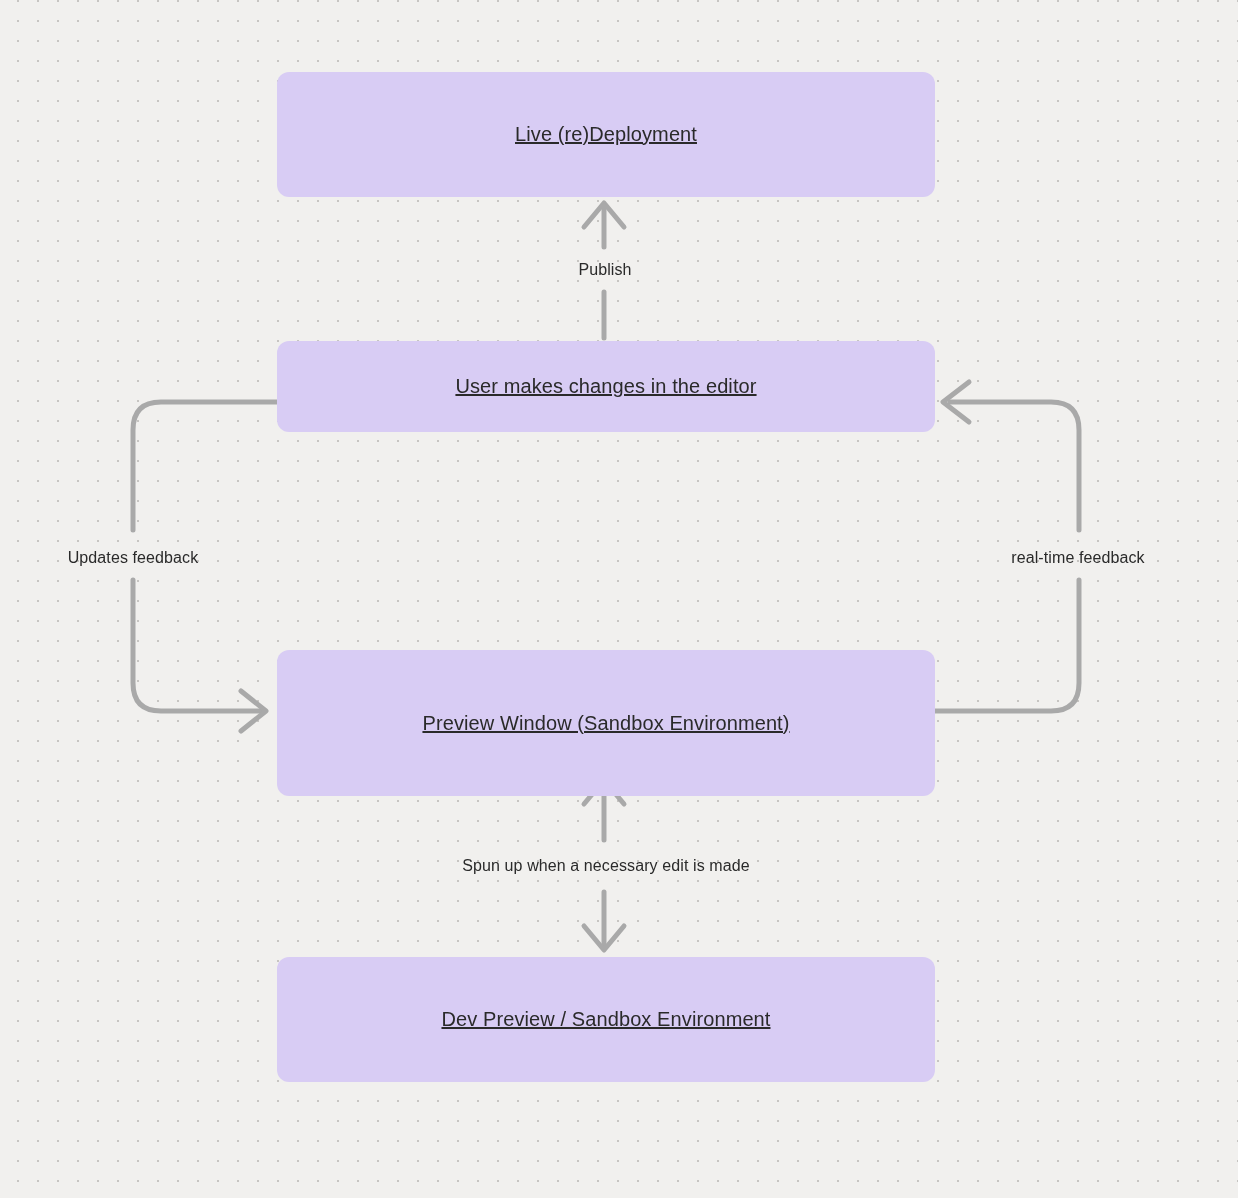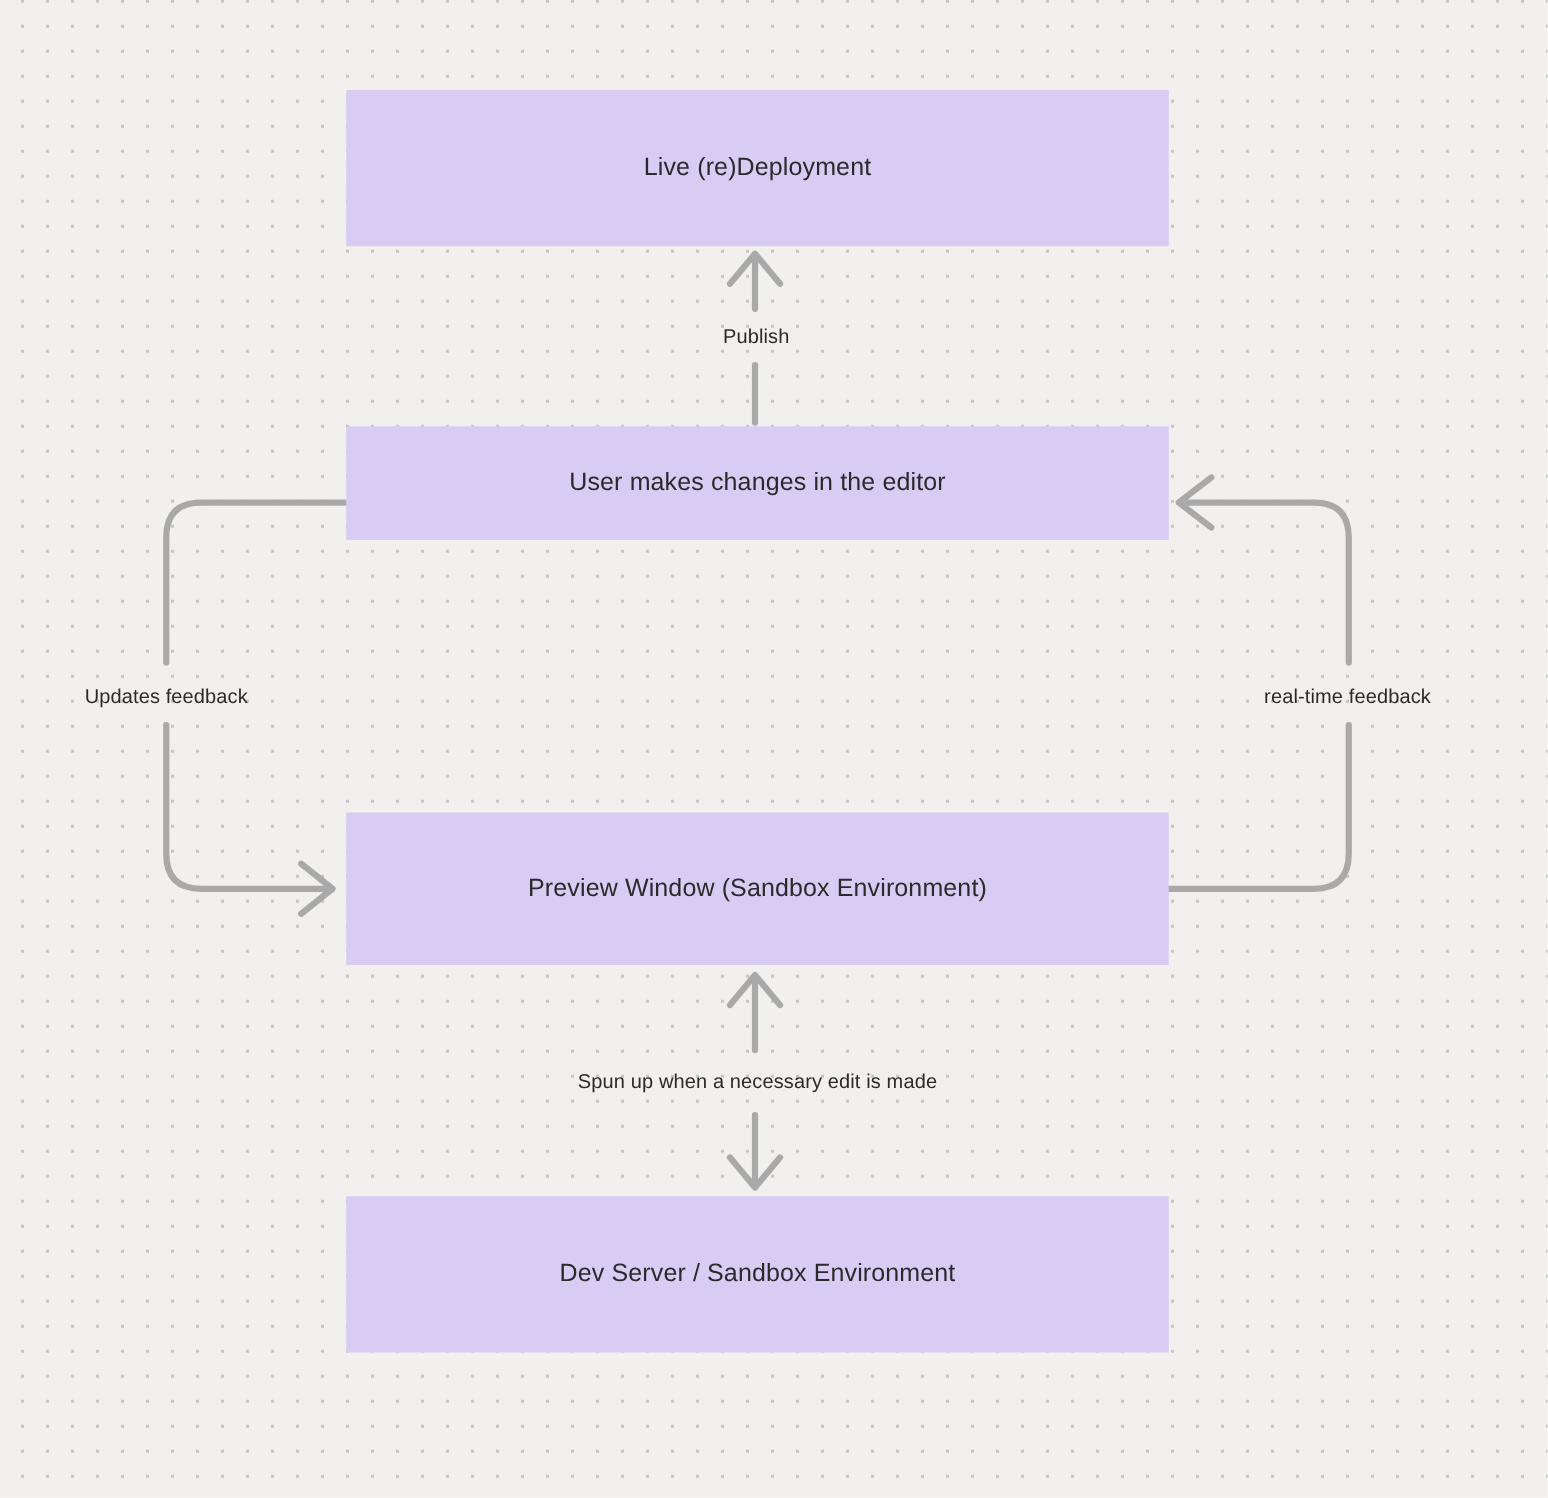--- a/index.html
+++ b/index.html
@@ -13,24 +13,25 @@
     background-size: 20px 20px;
     background-position: 8px 11px;
     font-family: "Liberation Sans", sans-serif;
     color: var(--txt, #2a2a2a);
   }
   .node {
     position: absolute;
     width: 658px;
     height: 125px;
     background: var(--node, #d8ccf4);
-    border-radius: 0;
+    border-radius: 12px;
     display: flex;
     align-items: center;
     justify-content: center;
+    text-decoration: underline;
   }
   .node-label {
     font-size: 20px;
     color: var(--txt, #2a2a2a);
     text-align: center;
     letter-spacing: 0.1px;
   }
   .edge-label {
     position: absolute;
     transform: translate(-50%, -50%);
@@ -46,21 +47,21 @@
   }
   svg.edges path {
     fill: none;
     stroke: var(--arrow, #a9a9a9);
     stroke-width: 5;
     stroke-linecap: round;
     stroke-linejoin: round;
   }
   #node-live       { left: 277px; top: 72px;  }
   #node-editor     { left: 277px; top: 341px; height: 91px; }
-  #node-preview    { left: 277px; top: 650px; height: 122px; }
+  #node-preview    { left: 277px; top: 650px; height: 146px; }
   #node-devserver  { left: 277px; top: 957px; }
   #label-publish   { left: 605px;  top: 270px; }
   #label-updates   { left: 133px;  top: 558px; }
   #label-feedback  { left: 1078px; top: 558px; }
   #label-spunup    { left: 606px;  top: 866px; }
 </style>
 </head>
 <body>
 
 <div class="canvas" style="--bg: #f1f0ee; --dot: #c7c5c2; --node: #d8ccf4; --arrow: #a9a9a9; --txt: #2a2a2a;">
@@ -99,21 +100,21 @@
 
   <div class="node" id="node-editor">
     <span class="node-label">User makes changes in the editor</span>
   </div>
 
   <div class="node" id="node-preview">
     <span class="node-label">Preview Window (Sandbox Environment)</span>
   </div>
 
   <div class="node" id="node-devserver">
-    <span class="node-label">Dev Server / Sandbox Environment</span>
+    <span class="node-label">Dev Preview / Sandbox Environment</span>
   </div>
 
   <div class="edge-label" id="label-publish">Publish</div>
   <div class="edge-label" id="label-updates">Updates feedback</div>
   <div class="edge-label" id="label-feedback">real-time feedback</div>
   <div class="edge-label" id="label-spunup">Spun up when a necessary edit is made</div>
 
 </div>
 
 </body></html>

